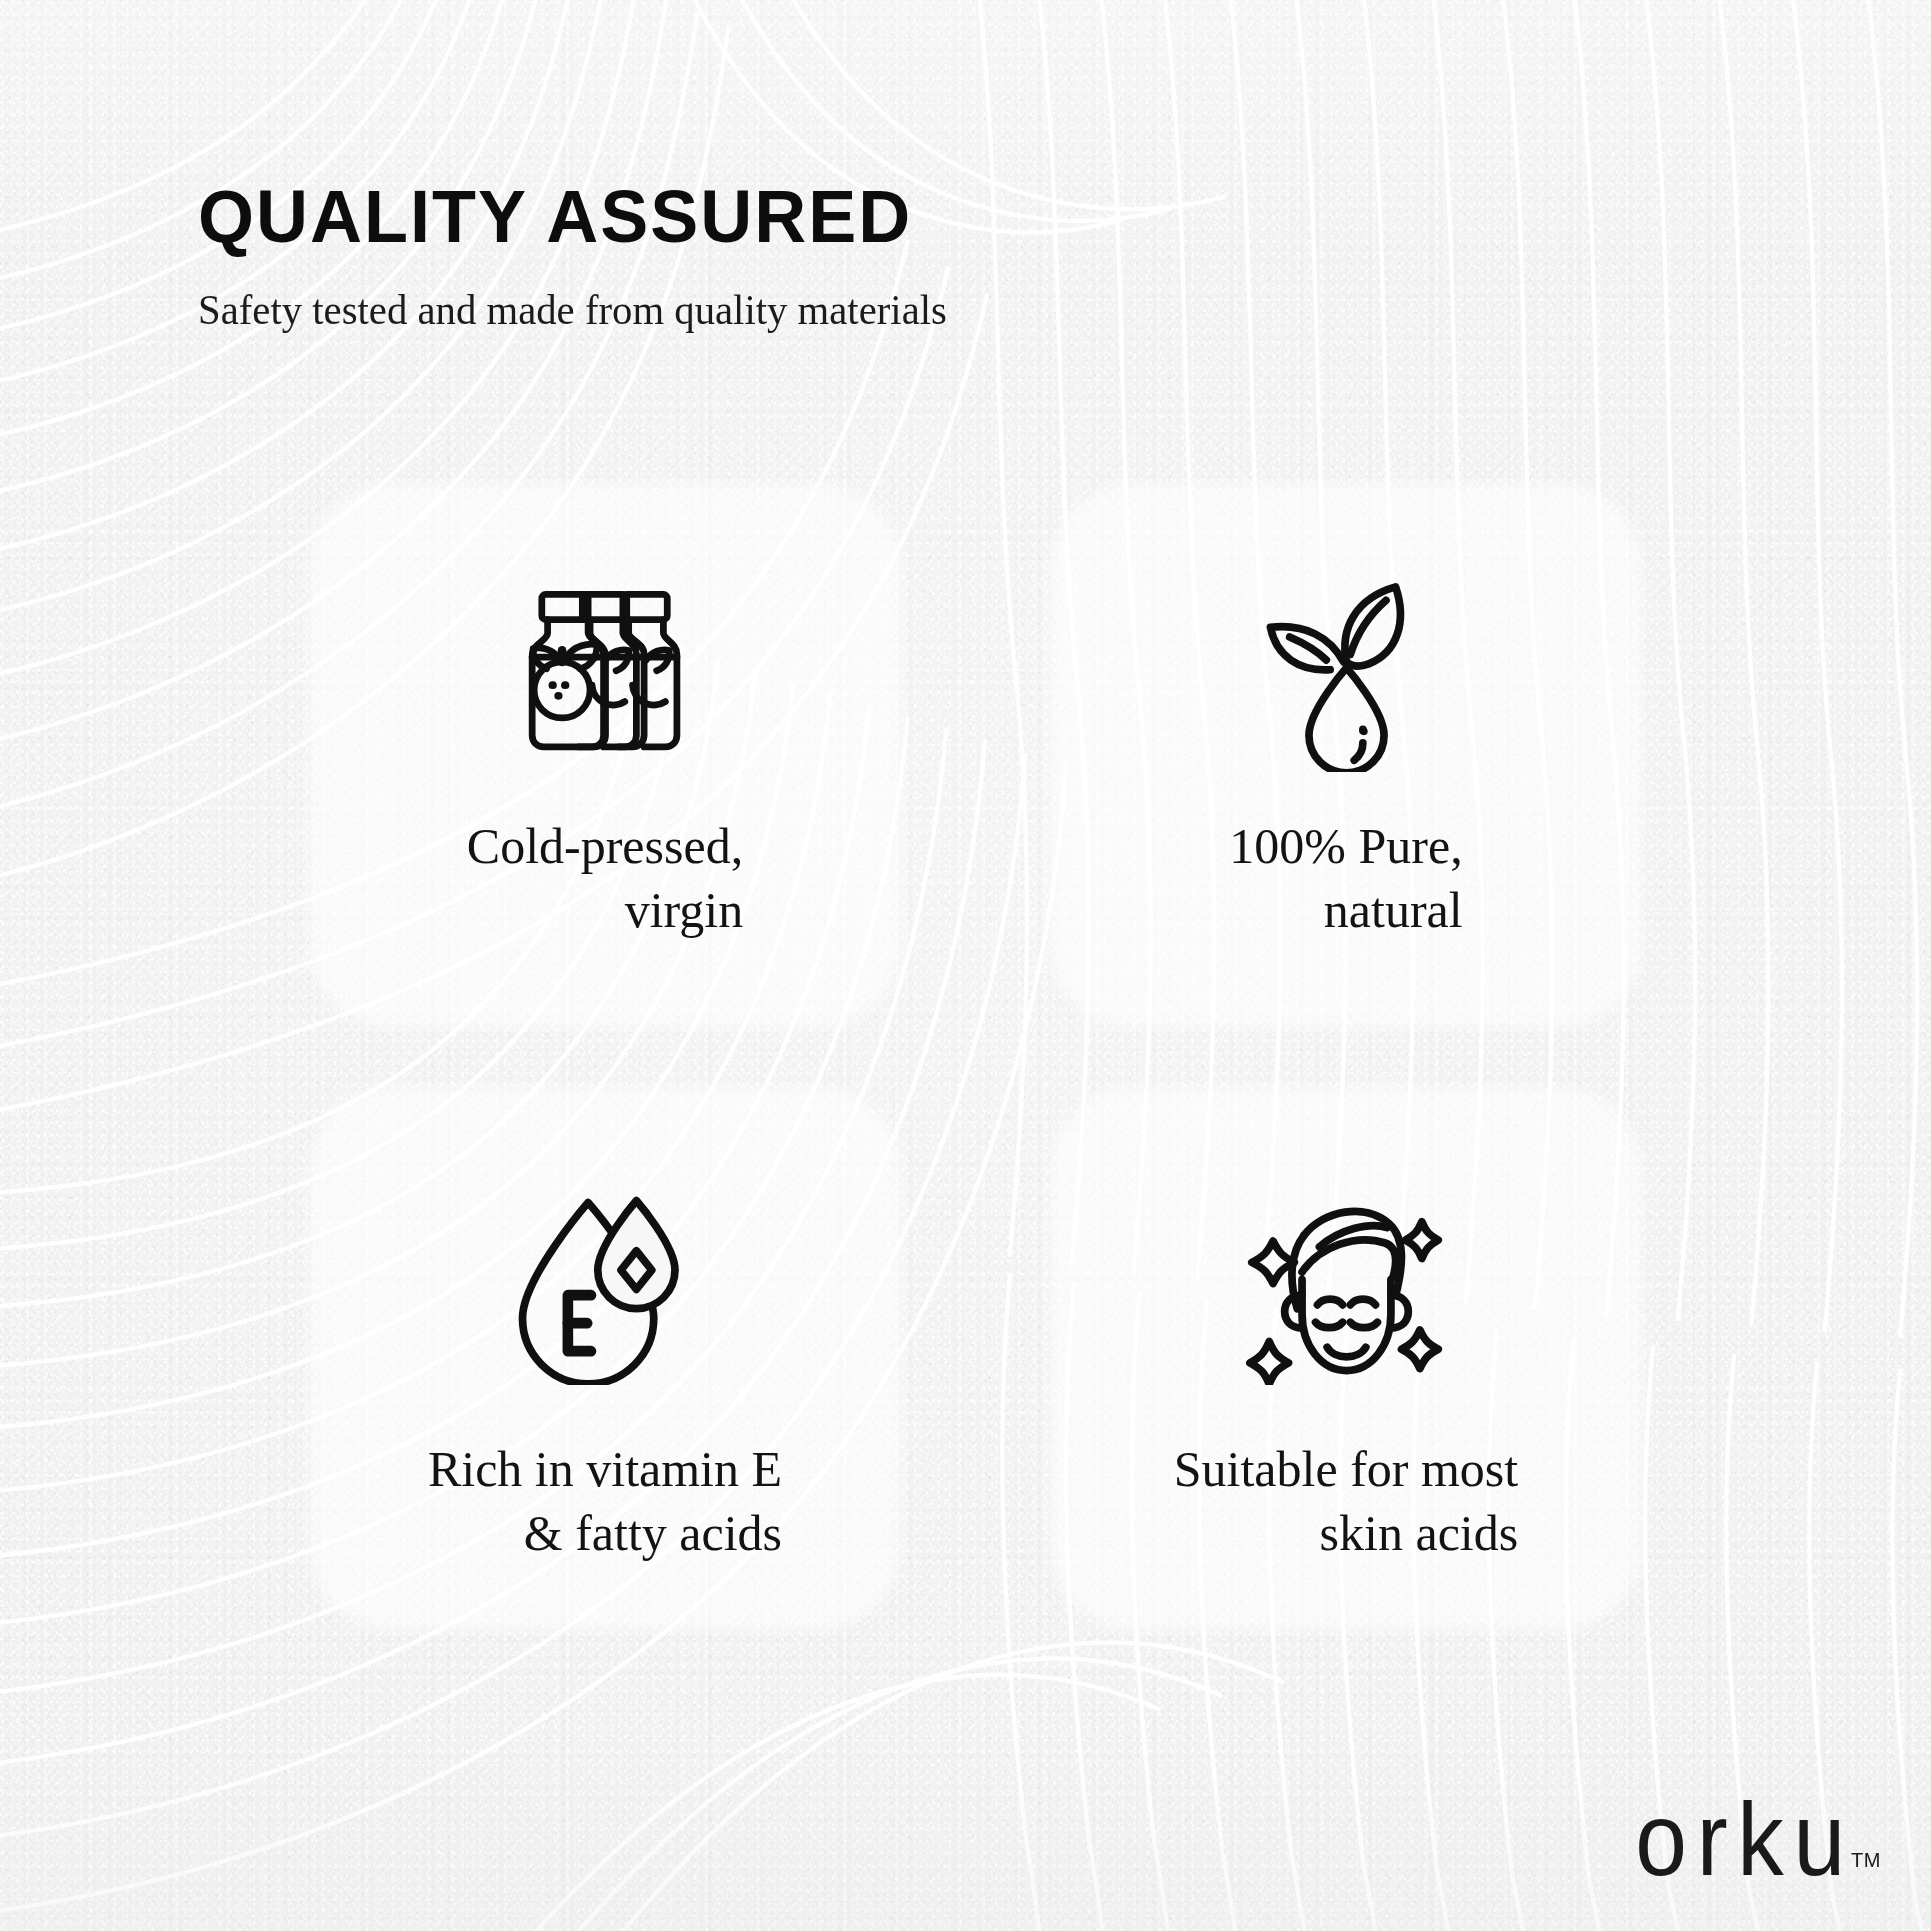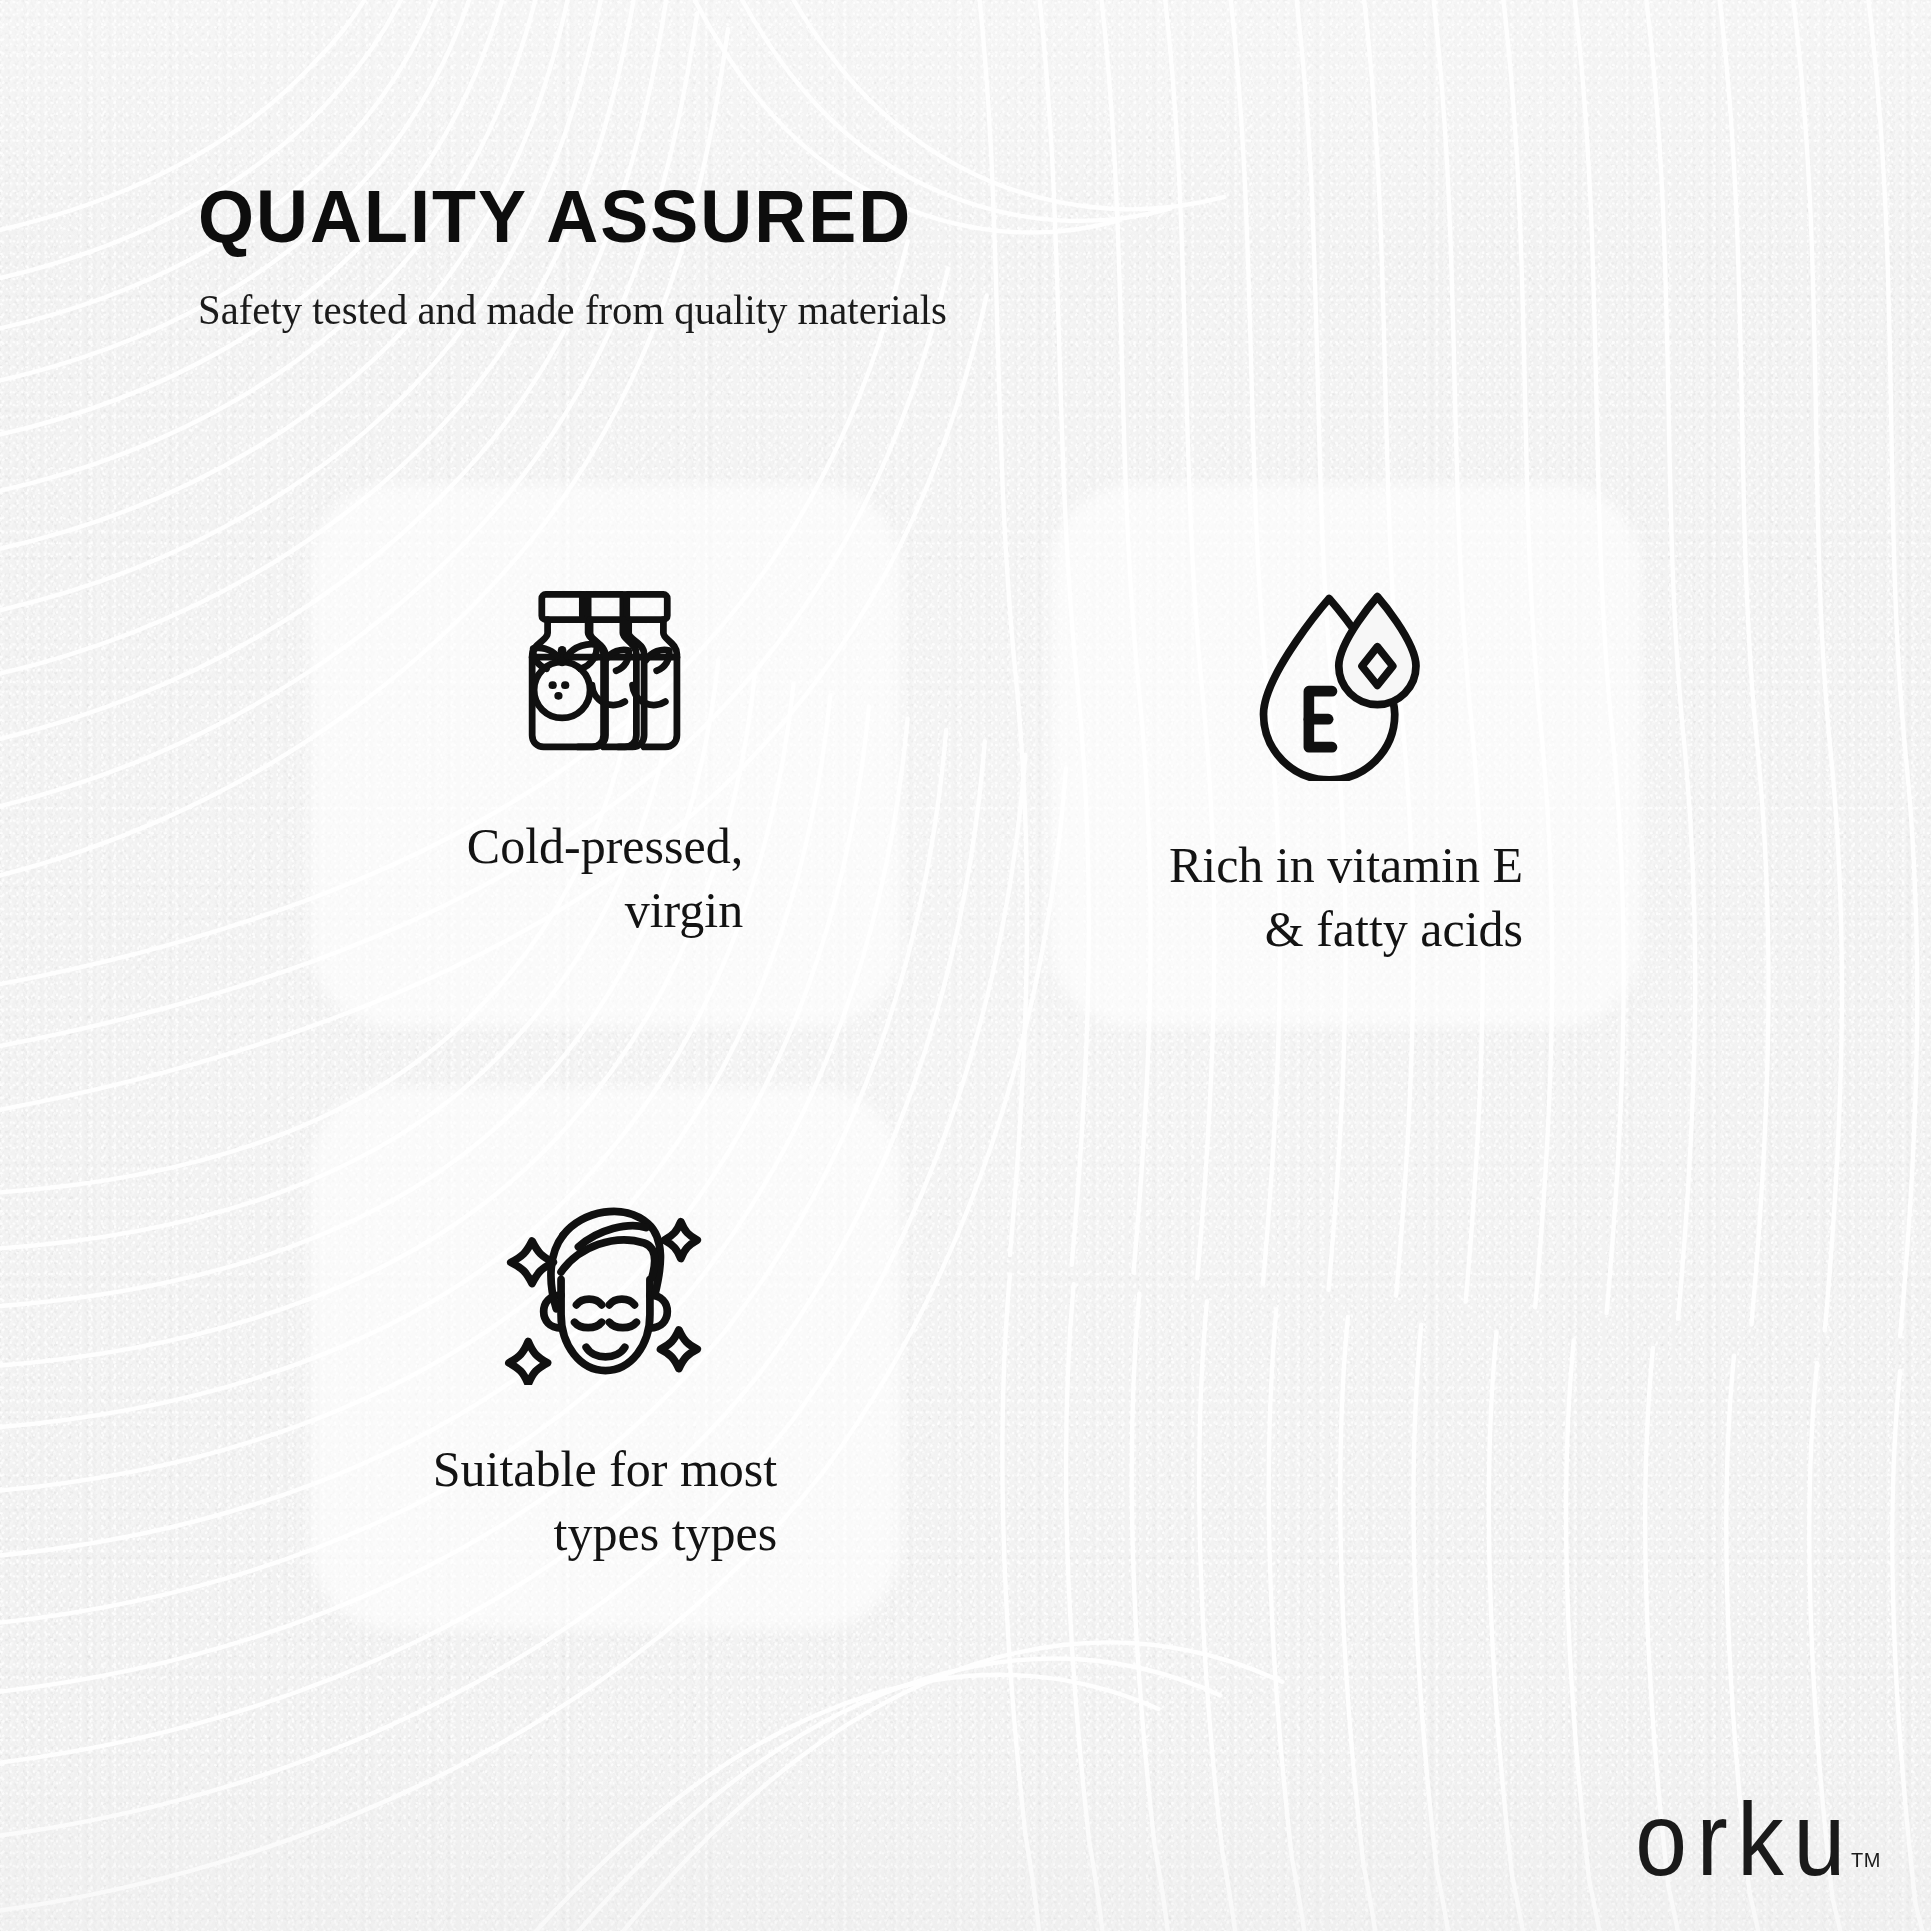--- a/index.html
+++ b/index.html
@@ -282,20 +282,40 @@
 
           <path d="M45 110 h.5" stroke-width="8"></path>
           <path d="M58 110 h.5" stroke-width="8"></path>
           <path d="M51 121 h.5" stroke-width="8"></path>
         </svg>
       </div>
       <div class="card-label">Cold-pressed,
 virgin</div>
     </div>
 
+    <div class="card card-r1">
+      <div class="card-bg"></div>
+      <div class="icon-wrap">
+        <svg width="183" height="193" viewBox="0 0 190 200" fill="none" stroke="#101010" stroke-width="8" stroke-linecap="round" stroke-linejoin="round">
+
+          <path d="M95 86 C 88 52 104 20 146 8 C 158 44 148 76 118 88 C 110 91 101 91 95 86 Z"></path>
+          <path d="M136 22 C 120 36 106 56 99 78"></path>
+
+          <path d="M92 86 C 78 60 52 46 16 50 C 22 80 46 96 78 94"></path>
+          <path d="M36 60 C 50 66 64 74 74 84"></path>
+
+          <path d="M95 92 C 95 92 56 136 56 162 a39 39 0 0 0 78 0 C 134 136 95 92 95 92 Z"></path>
+          <path d="M113 158 a1 1 0 0 0 0 0"></path>
+          <path d="M112 156 v1"></path>
+          <path d="M112 170 c0 8 -4 14 -9 18"></path>
+        </svg>
+      </div>
+      <div class="card-label">100% Pure,
+natural</div>
+    </div>
 
     <div class="card card-r2">
       <div class="card-bg"></div>
       <div class="icon-wrap">
         <svg width="193" height="198" viewBox="0 0 200 205" fill="none" stroke="#101010" stroke-width="8" stroke-linecap="round" stroke-linejoin="round">
 
           <path d="M82 16 C 82 16 14 94 14 136 a68 68 0 0 0 136 0 C 150 94 82 16 82 16 Z"></path>
 
           <path d="M132 14 C 132 14 92 60 92 86 a40 40 0 0 0 80 0 C 172 60 132 14 132 14 Z" fill="#f7f7f7"></path>
 
@@ -332,21 +352,21 @@
 
           <path d="M88 166 a22 17 0 0 0 40 0"></path>
 
           <path d="M32 56 C 38 68 42 72 54 78 C 42 84 38 88 32 100 C 26 88 22 84 10 78 C 22 72 26 68 32 56 Z"></path>
           <path d="M186 36 C 190 46 194 50 203 55 C 194 60 190 64 186 74 C 182 64 178 60 169 55 C 178 50 182 46 186 36 Z"></path>
           <path d="M184 148 C 189 159 193 163 203 168 C 193 173 189 177 184 188 C 179 177 175 173 165 168 C 175 163 179 159 184 148 Z"></path>
           <path d="M28 160 C 33 172 37 176 48 182 C 37 188 33 192 28 204 C 23 192 19 188 8 182 C 19 176 23 172 28 160 Z"></path>
         </svg>
       </div>
       <div class="card-label">Suitable for most
-types types</div>
+skin acids</div>
     </div>
 
   </div>
 
   <div id="logo">
     <span id="logo-text">orku</span>
     <span id="logo-tm">TM</span>
   </div>
 
 </div>

